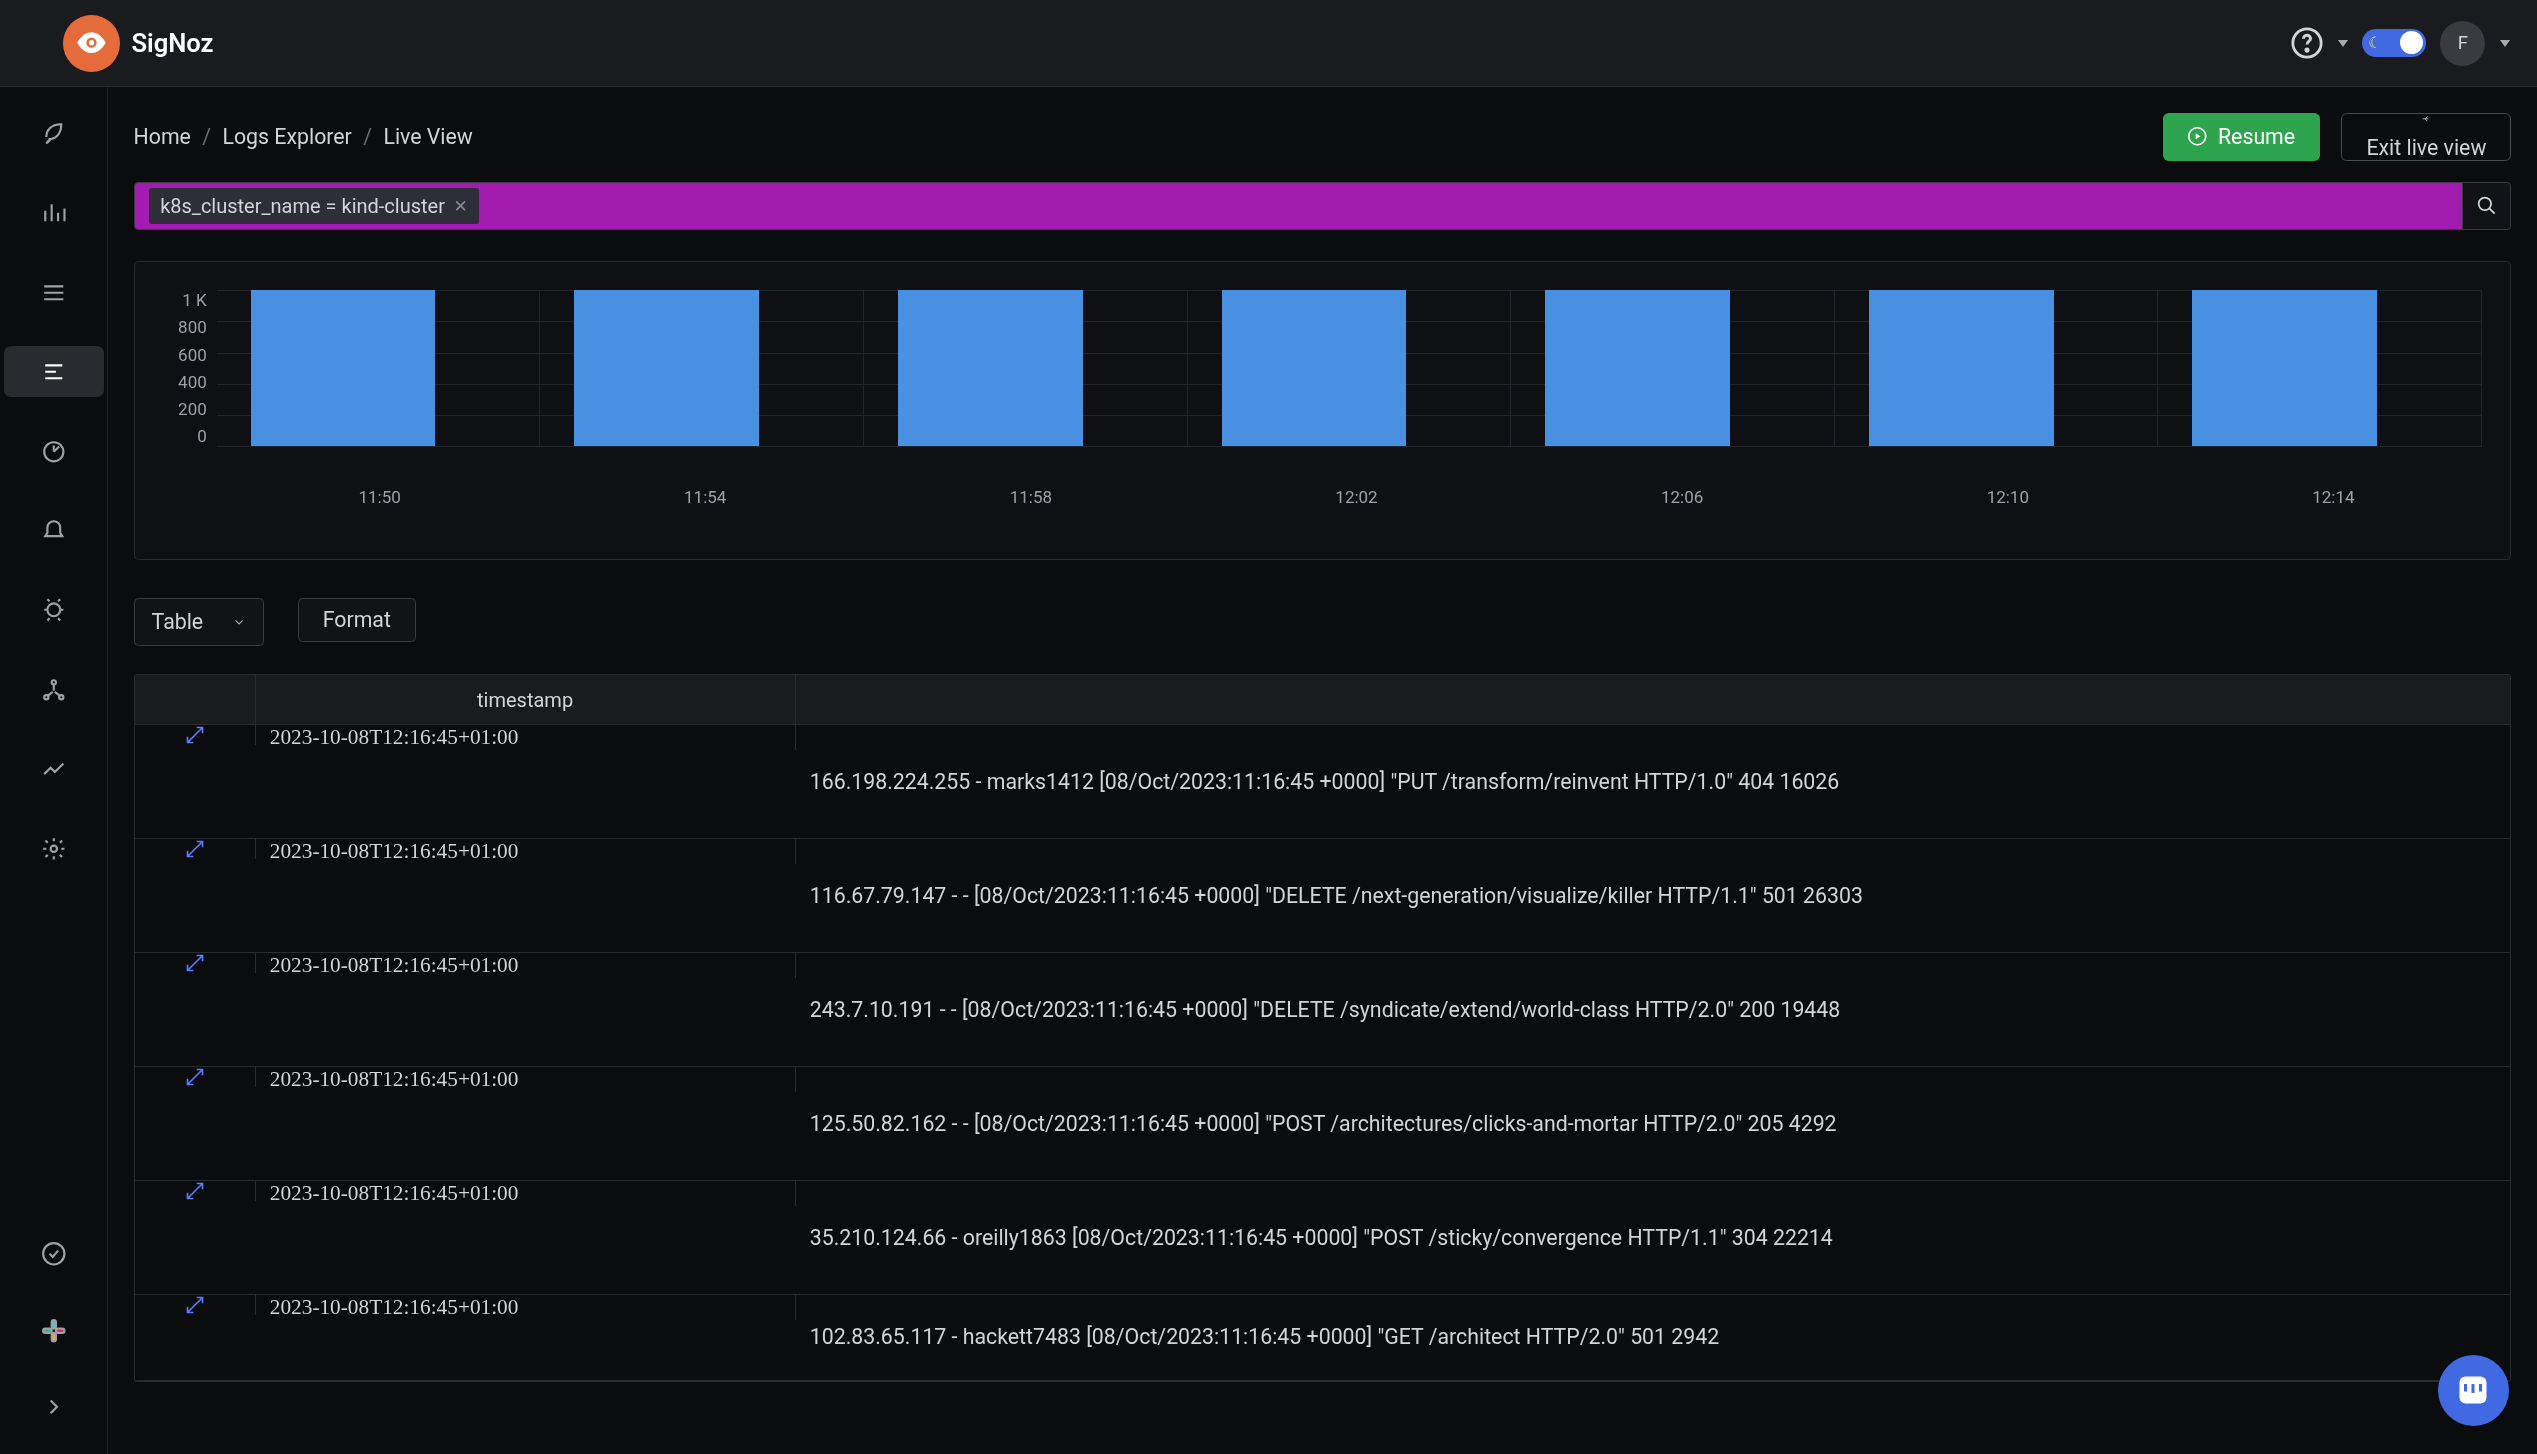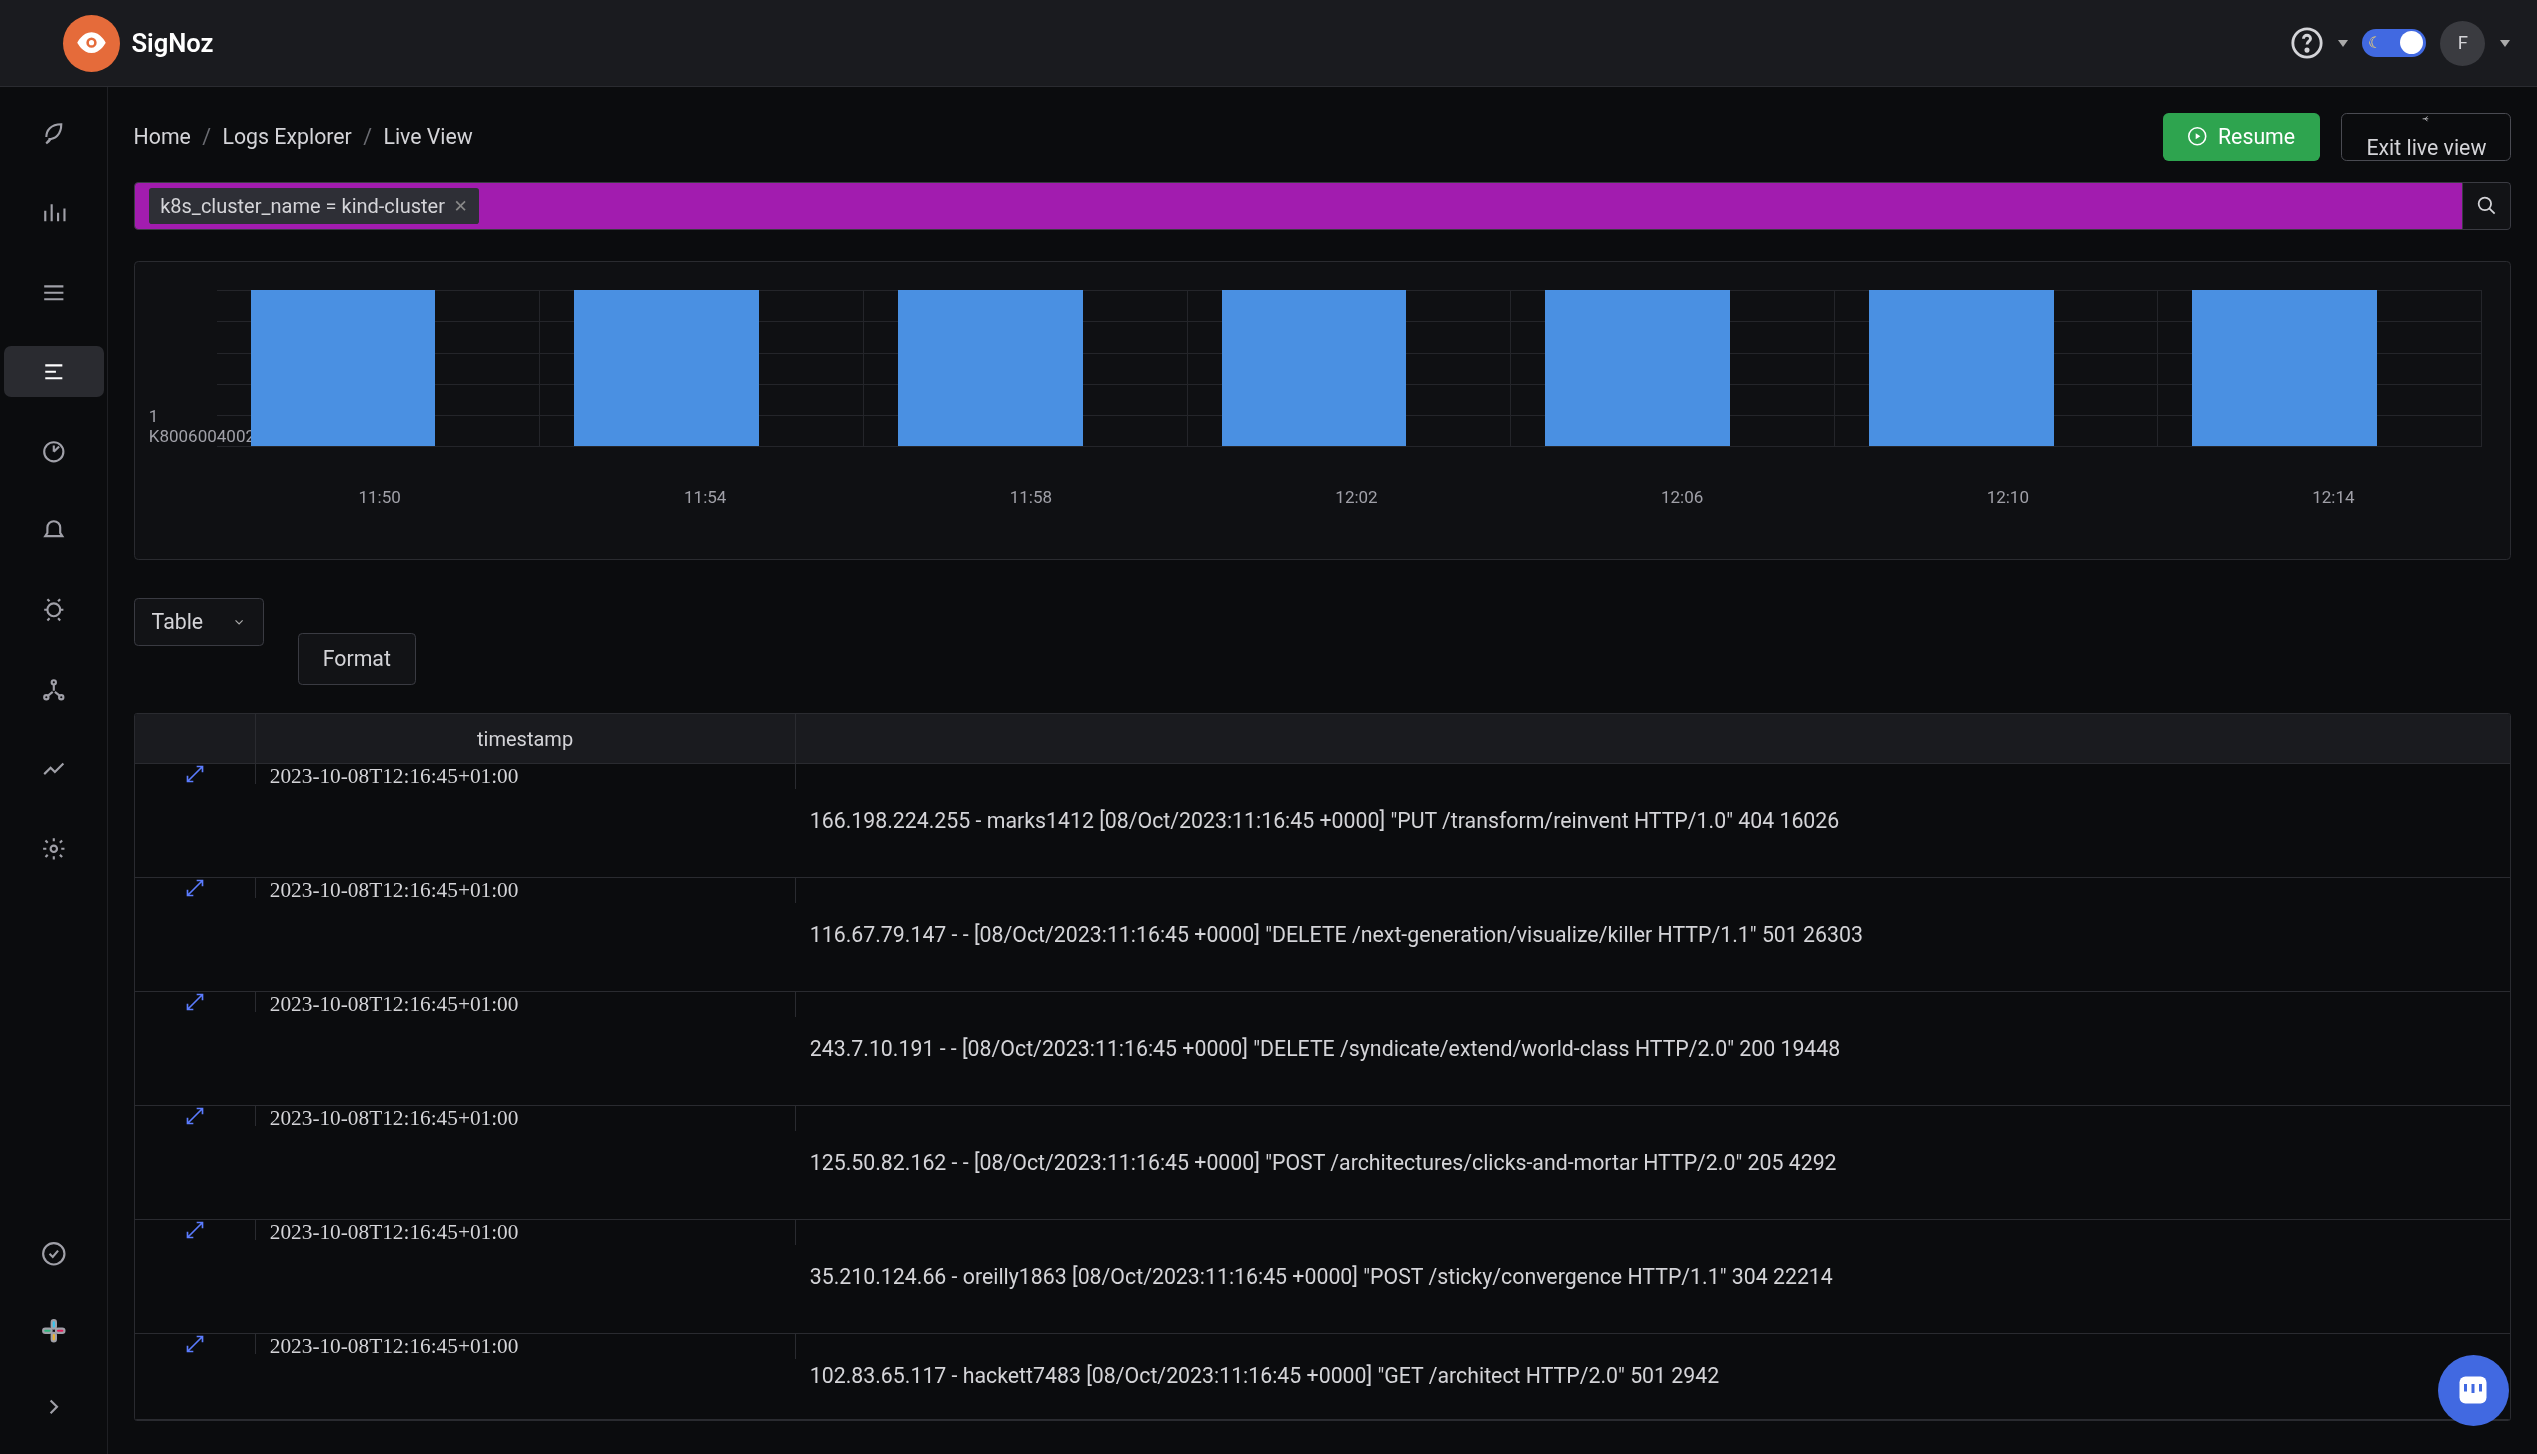--- a/index.html
+++ b/index.html
@@ -179,21 +179,21 @@
   background: #0f1013;
   padding: 28.4px 14.2px 14.2px 14.2px;
   margin-bottom: 38px;
   height: 299px;
   position: relative;
 }
 .chart-inner { display:flex; height: 185px; }
 .chart-axis {
   width: 68px;
   display:flex;
-  flex-direction:row;
+  flex-direction:column;
   justify-content:space-between;
   align-items:flex-end;
   padding-right: 10px;
   font-size: 17px;
   color: #a0a0a8;
   height: 156px;
 }
 .chart-plot {
   flex:1;
   position:relative;
@@ -237,30 +237,29 @@
   border-radius:4.3px;
   background:#121316;
   display:flex;
   align-items:center;
   padding: 0 17px;
   gap: 28.4px;
   font-size: 21.3px;
   cursor:pointer;
 }
 .fmt-btn {
-  height: 52px;
+  height: 44px;
   border:0.7px solid #3a3b42;
   border-radius:4.3px;
   background:#121316;
   padding:16px 24px;
   display:flex;
   align-items:center;
   font-size:21.3px;
   cursor:pointer;
-  margin-top:35px;
 }
 
 .logtable {
   border:0.7px solid #2a2b30;
   border-radius:2.8px;
   overflow:hidden;
 }
 .logtable .thead {
   display:flex;
   background:#1a1b1f;

